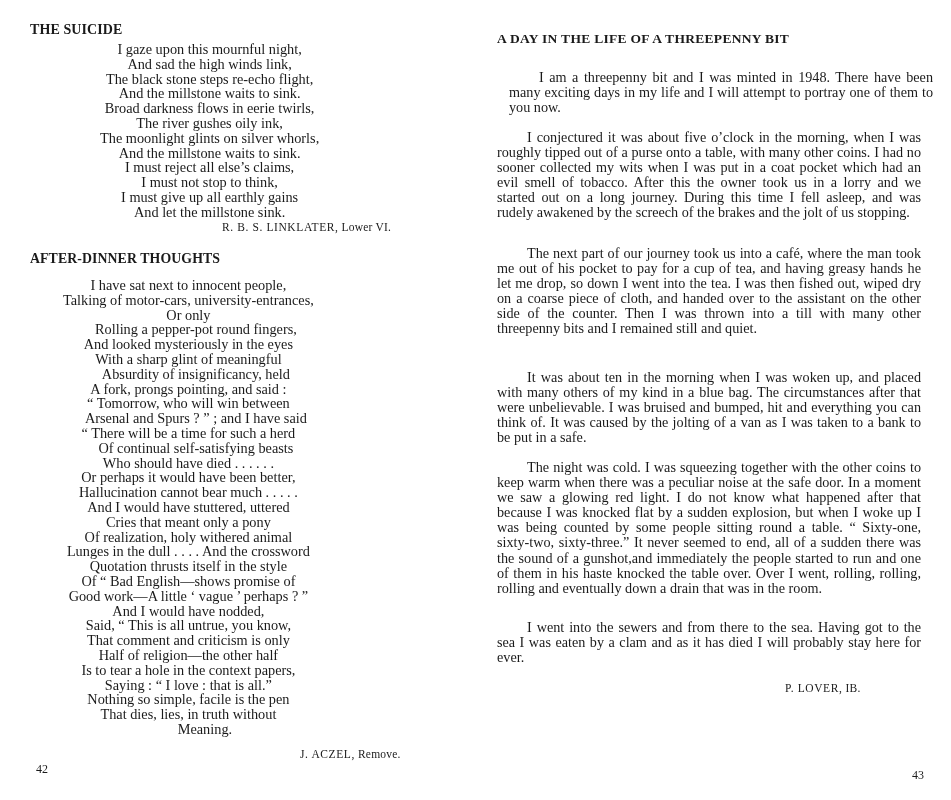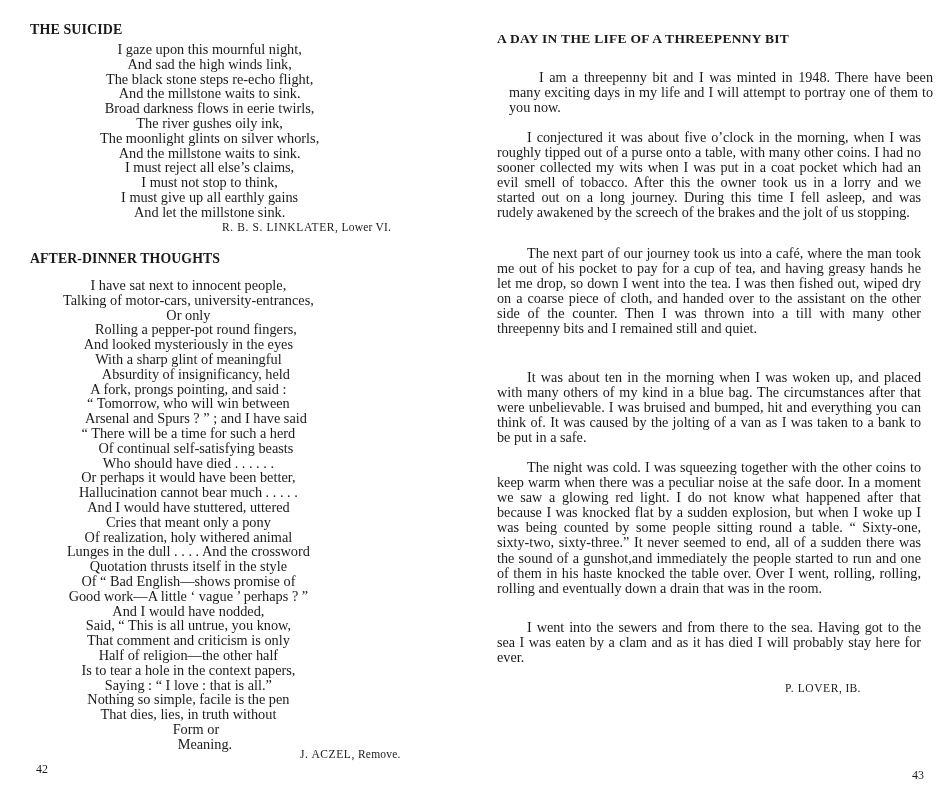--- a/index.html
+++ b/index.html
@@ -102,21 +102,20 @@
     <li>Of “ Bad English—shows promise of</li>
     <li>Good work—A little ‘ vague ’ perhaps ? ”</li>
     <li>And I would have nodded,</li>
     <li>Said, “ This is all untrue, you know,</li>
     <li>That comment and criticism is only</li>
     <li>Half of religion—the other half</li>
     <li>Is to tear a hole in the context papers,</li>
     <li>Saying :   “ I love : that is all.”</li>
     <li>Nothing so simple, facile is the pen</li>
     <li>That dies, lies, in truth without</li>
-    <li class="indent">Form or</li>
     <li class="indent2">Meaning.</li>
   </ul>
   <div class="byline" id="adt-byline">
     <span class="caps">J. ACZEL,</span>
     <span>Remove.</span>
   </div>
 
   <div class="page-num" id="page-num-left">42</div>
 </div>
 

